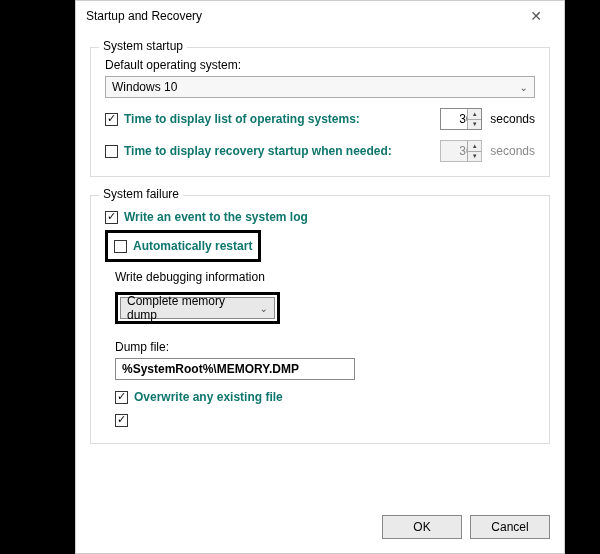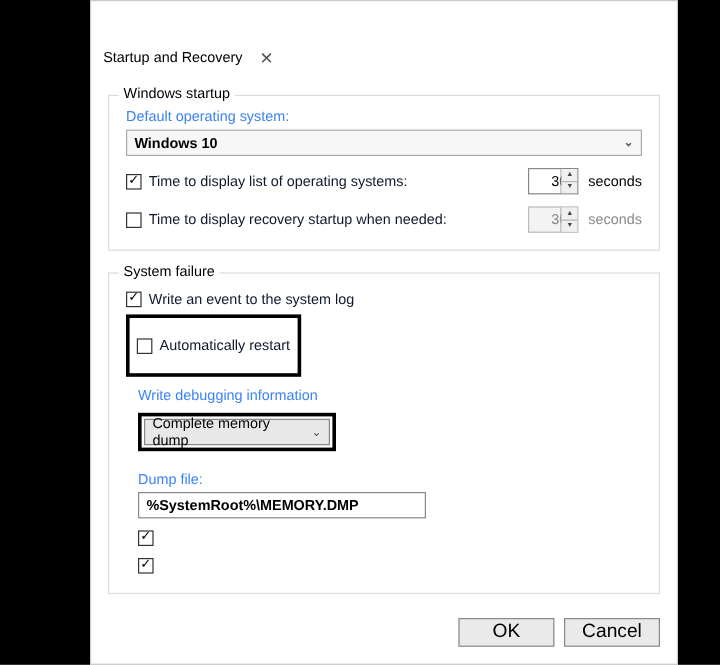--- a/index.html
+++ b/index.html
@@ -16,24 +16,23 @@
       left: 75px;
       top: 0;
       width: 490px;
       height: 554px;
       background: #fff;
       border: 1px solid #ccc;
     }
     .titlebar {
       display: flex;
       align-items: center;
-      justify-content: flex-start;
+      justify-content: space-between;
       height: 30px;
       padding: 0 8px 0 10px;
-      margin-top: 32px;
     }
     .titlebar-title {
       font-size: 12px;
       color: #000;
     }
     .close-btn {
       width: 40px;
       height: 28px;
       display: flex;
       align-items: center;
@@ -54,33 +53,32 @@
       position: absolute;
       top: -9px;
       left: 8px;
       background: #fff;
       padding: 0 4px;
       font-size: 12px;
       color: #000;
     }
     .field-label {
       margin-bottom: 4px;
-      color: #3b82f6;
+      color: #000000;
     }
     .select-full {
       width: 100%;
       height: 22px;
       border: 1px solid #aaa;
       background: #f7f7f7;
       padding: 0 20px 0 6px;
       font-size: 12px;
       position: relative;
       display: flex;
       align-items: center;
-      font-weight: bold;
     }
     .select-chevron {
       position: absolute;
       right: 6px;
       top: 50%;
       transform: translateY(-50%);
       font-size: 10px;
       color: #555;
     }
     .row {
@@ -102,21 +100,22 @@
       flex-shrink: 0;
     }
     .checkbox.checked::after {
       content: "✓";
       font-size: 11px;
       color: #000;
       position: relative;
       top: -1px;
     }
     .check-label {
-      color: #0f172a;
+      color: #0f766e;
+      font-weight: bold;
     }
     .spacer { flex: 1; }
     .number-input {
       width: 42px;
       height: 22px;
       border: 1px solid #888;
       display: flex;
       align-items: center;
       padding-left: 18px;
       background: #fff;
@@ -145,21 +144,21 @@
       border-bottom: 1px solid #aaa;
       background: #f0f0f0;
     }
     .spinner-btn:last-child { border-bottom: none; }
     .unit { color: #000; }
     .unit.disabled { color: #888; }
     .highlight-box {
       border: 3px solid #000;
       display: inline-flex;
       align-items: center;
-      padding: 16px 6px;
+      padding: 6px 6px;
       margin-top: 6px;
     }
     .sub-section {
       margin-left: 10px;
       margin-top: 8px;
     }
     .select-debug-wrap {
       border: 3px solid #000;
       display: inline-block;
       padding: 2px;
@@ -198,39 +197,39 @@
       right: 0;
     }
     .btn {
       width: 80px;
       height: 24px;
       border: 1px solid #888;
       background: #eaeaea;
       display: flex;
       align-items: center;
       justify-content: center;
-      font-size: 16px;
+      font-size: 12px;
     }
   </style>
 </head>
 <body>
 
 <div class="dialog">
 
   <div class="titlebar">
     <span class="titlebar-title">Startup and Recovery</span>
     <div class="close-btn">
       <span>✕</span>
     </div>
   </div>
 
   <div class="content">
 
     <div class="group">
-      <div class="group-label">Windows startup</div>
+      <div class="group-label">System startup</div>
 
       <div class="field-label">Default operating system:</div>
       <div class="select-full">
         <span>Windows 10</span>
         <span class="select-chevron">⌄</span>
       </div>
 
       <div class="row">
         <span class="checkbox checked"></span>
         <span class="check-label">Time to display list of operating systems:</span>
@@ -283,20 +282,21 @@
           </div>
         </div>
 
         <div class="field-label" style="margin-top:16px;">Dump file:</div>
         <div class="text-input">
           <span>%SystemRoot%\MEMORY.DMP</span>
         </div>
 
         <div class="row">
           <span class="checkbox checked"></span>
+          <span class="check-label">Overwrite any existing file</span>
         </div>
 
         <div class="row">
           <span class="checkbox checked"></span>
         </div>
       </div>
     </div>
 
   </div>
 

